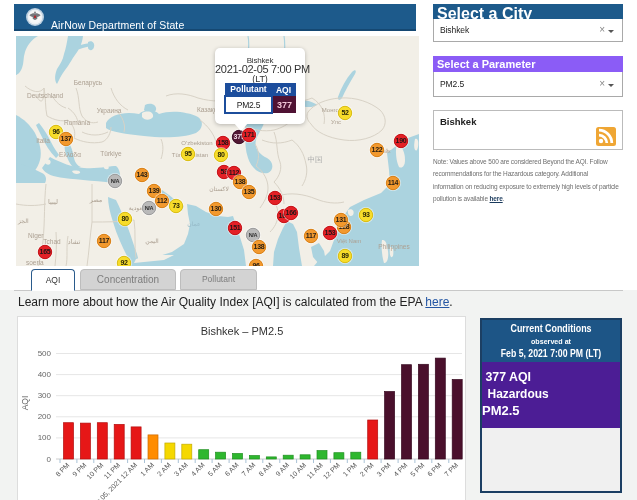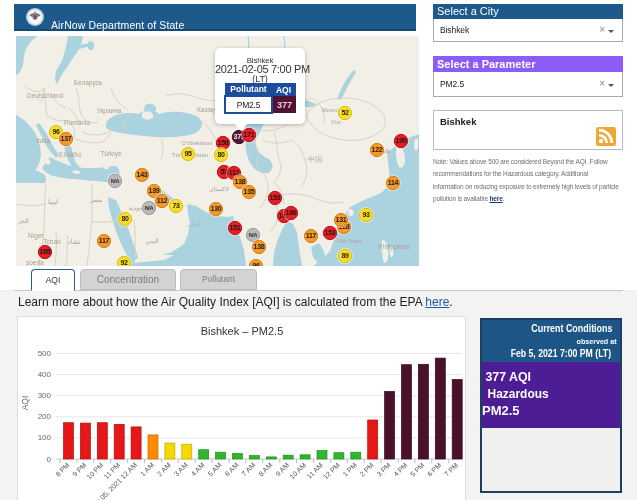--- a/index.html
+++ b/index.html
@@ -247,21 +247,21 @@
       <td style="width:24px;height:13px;text-align:center;padding:0">AQI</td>
         </tr>
     <tr>
       <td style="border:2px solid #1c4d9c;background:#fff;color:#222;text-align:center;font-size:8.5px;letter-spacing:-0.2px;height:17px;padding:0">PM2.5</td>
       <td style="background:#4f1233;color:#f2c7d8;font-weight:bold;text-align:center;font-size:9px;height:17px;padding:0">377</td>
         </tr>
   </tbody>
     </table>
 </div>
 
-<div class="abs" style="left:433px;top:4px;width:190px;height:15px;background:#1d5a8b;color:#fff;font-size:11px;font-weight:normal;padding:1px 0 0 4px">Select a City</div>
+<div class="abs" style="left:433px;top:4px;width:190px;height:15px;background:#1d5a8b;color:#fff;font-size:16px;font-weight:bold;padding:1px 0 0 4px">Select a City</div>
 <div class="abs" style="left:433px;top:19px;width:190px;height:23px;background:#fff;border:1px solid #a9a9a9;border-top:none">
   <div class="abs" style="left:6px;top:6px;font-size:8.5px;letter-spacing:-0.1px;color:#222">Bishkek</div>
   <div class="abs" style="right:17px;top:5px;font-size:10px;color:#888">×</div>
   <div class="abs" style="right:8px;top:11px;width:0;height:0;border-left:3px solid transparent;border-right:3px solid transparent;border-top:3.5px solid #555"></div>
 </div>
 <div class="abs" style="left:433px;top:56px;width:190px;height:16px;background:#8b5cf6;color:#fff;font-size:11px;font-weight:bold;padding:2px 4px 0 4px">Select a Parameter</div>
 <div class="abs" style="left:433px;top:72px;width:190px;height:25px;background:#fff;border:1px solid #a9a9a9;border-top:none">
   <div class="abs" style="left:6px;top:7px;font-size:8.5px;letter-spacing:-0.1px;color:#222">PM2.5</div>
   <div class="abs" style="right:17px;top:6px;font-size:10px;color:#888">×</div>
   <div class="abs" style="right:8px;top:12px;width:0;height:0;border-left:3px solid transparent;border-right:3px solid transparent;border-top:3.5px solid #555"></div>
@@ -369,21 +369,21 @@
 <text transform="translate(406.9,148.5) rotate(-45)" text-anchor="end" font-size="7" fill="#555">5 PM</text>
 <text transform="translate(423.8,148.5) rotate(-45)" text-anchor="end" font-size="7" fill="#555">6 PM</text>
 <text transform="translate(440.7,148.5) rotate(-45)" text-anchor="end" font-size="7" fill="#555">7 PM</text>
 <text transform="translate(10,86) rotate(-90)" text-anchor="middle" font-size="8.5" fill="#666">AQI</text>
 <text x="224" y="18" text-anchor="middle" font-size="11" fill="#333">Bishkek – PM2.5</text>
 
   </svg>
 </div>
 
 <div class="abs" style="left:480px;top:318px;width:142px;height:175px;border:2px solid #1c3f63;background:#f0f0f0">
-  <div style="background:#1d5586;color:#fff;text-align:right;height:42px;padding-top:3px">
+  <div style="background:#1d5586;color:#fff;text-align:center;height:42px;padding-top:3px">
     <div style="font-size:10px;font-weight:bold;transform:scaleX(0.89)">Current Conditions</div>
     <div style="font-size:7.5px;font-weight:bold;margin-top:3px;transform:scaleX(0.95)">observed at</div>
     <div style="font-size:10px;font-weight:bold;margin-top:1.5px;transform:scaleX(0.87)">Feb 5, 2021 7:00 PM (LT)</div>
   </div>
   <div style="background:#4c1d95;color:#fff;text-align:left;height:66px;padding-top:7px">
     <div style="font-size:13px;font-weight:bold;transform:scaleX(0.95)">377 AQI</div>
     <div style="font-size:13px;font-weight:bold;margin-top:2px;transform:scaleX(0.92)">Hazardous</div>
     <div style="font-size:13px;font-weight:bold;margin-top:2px">PM2.5</div>
   </div>
 </div>

